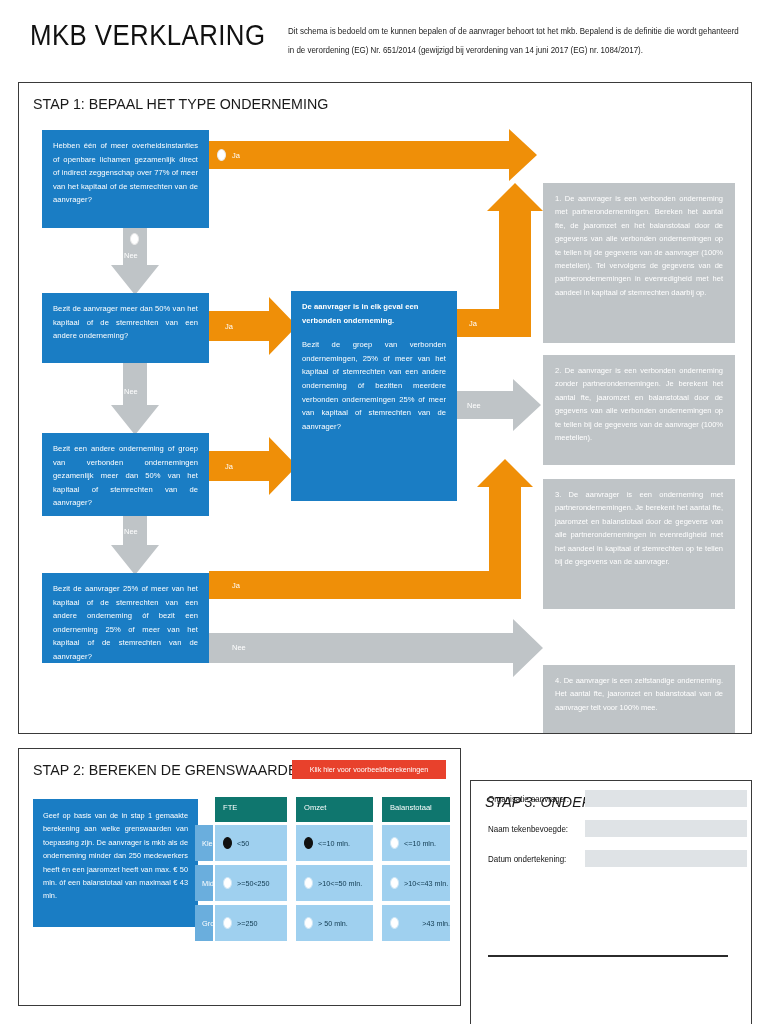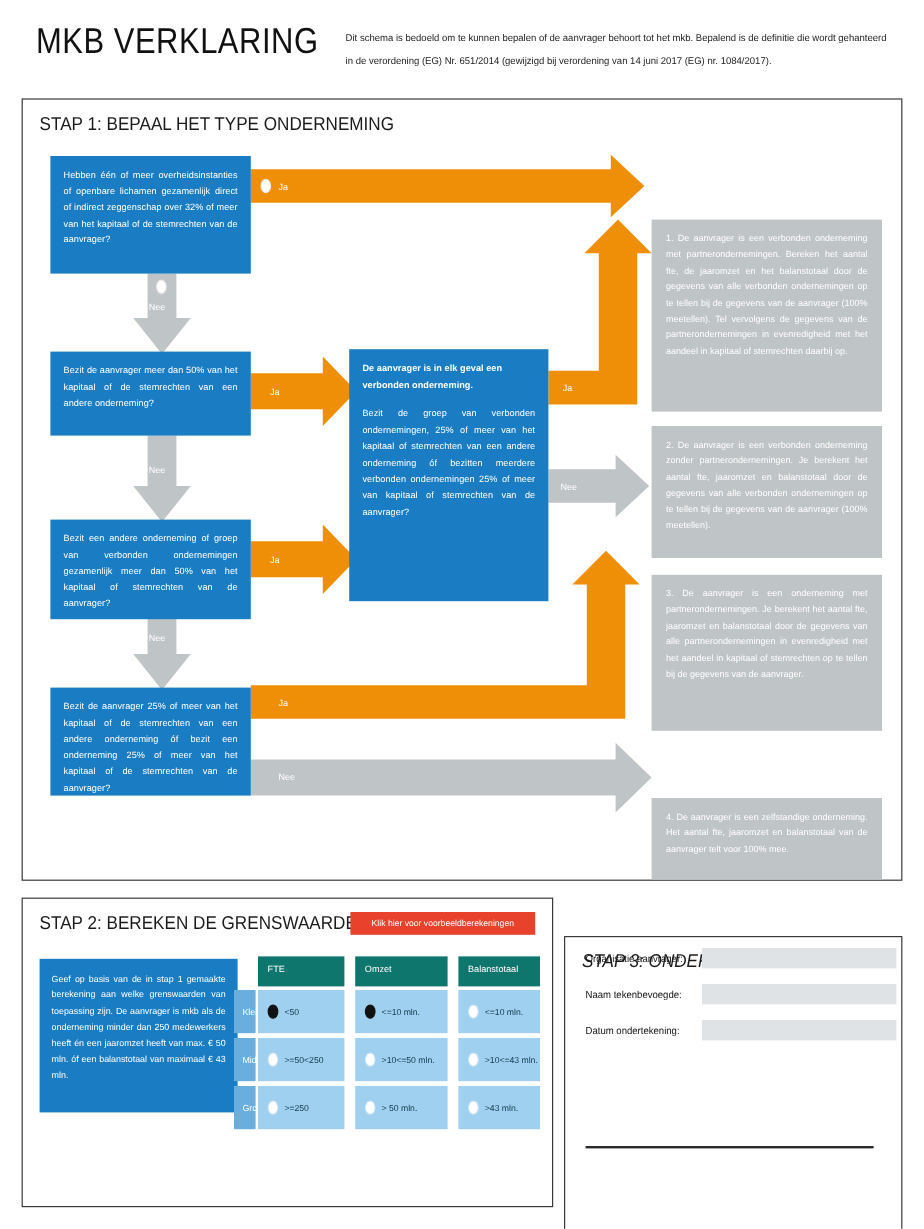--- a/index.html
+++ b/index.html
@@ -197,21 +197,21 @@
 
     <g fill="#ef8f08">
       <path d="M 190 488 L 470 488 L 470 404 L 458 404 L 486 376 L 514 404 L 502 404 L 502 516 L 190 516 Z"></path>
     </g>
 
     <g fill="#bfc4c7">
       <path d="M 190 550 L 494 550 L 494 536 L 524 565 L 494 594 L 494 580 L 190 580 Z"></path>
     </g>
   </svg>
 
-  <div class="abs qbox" id="q1" style="left:23px; top:47px; width:167px; height:98px;">Hebben één of meer overheidsinstanties of openbare lichamen gezamenlijk direct of indirect zeggenschap over 32% of meer van het kapitaal of de stemrechten van de aanvrager?</div>
+  <div class="abs qbox" id="q1" style="left:23px; top:47px; width:167px; height:98px;">Hebben één of meer overheidsinstanties of openbare lichamen gezamenlijk direct of indirect zeggenschap over 77% of meer van het kapitaal of de stemrechten van de aanvrager?</div>
 
   <div class="abs qbox" id="q2" style="left:23px; top:210px; width:167px; height:70px;">Bezit de aanvrager meer dan 50% van het kapitaal of de stemrechten van een andere onderneming?</div>
 
   <div class="abs qbox" id="q3" style="left:23px; top:350px; width:167px; height:83px;">Bezit een andere onderneming of groep van verbonden ondernemingen gezamenlijk meer dan 50% van het kapitaal of stemrechten van de aanvrager?</div>
 
   <div class="abs qbox" id="q4" style="left:23px; top:490px; width:167px; height:90px;">Bezit de aanvrager 25% of meer van het kapitaal of de stemrechten van een andere onderneming óf bezit een onderneming 25% of meer van het kapitaal of de stemrechten van de aanvrager?</div>
 
   <div class="abs qbox nojust" id="midbox" style="left:272px; top:208px; width:166px; height:210px;">
     <span class="lead">De aanvrager is in elk geval een verbonden onderneming.</span>
     <span class="body" style="display:block; text-align:justify;">Bezit de groep van verbonden ondernemingen, 25% of meer van het kapitaal of stemrechten van een andere onderneming óf bezitten meerdere verbonden ondernemingen 25% of meer van kapitaal of stemrechten van de aanvrager?</span>
@@ -284,21 +284,21 @@
 
   <div class="abs s2-rowhead" style="left:176px; top:156px; width:18px; height:36px;">Groot</div>
   <div class="abs s2-cell" style="left:196px; top:156px; width:72px; height:36px;">
     <span class="ov"></span>
     <span class="lbl">&gt;=250</span>
   </div>
   <div class="abs s2-cell" style="left:277px; top:156px; width:77px; height:36px;">
     <span class="ov"></span>
     <span class="lbl">&gt; 50 mln.</span>
   </div>
-  <div class="abs s2-cell" style="left:363px; top:156px; width:68px; height:36px;">
+  <div class="abs s2-cell" style="left:363px; top:156px; width:68px; height:36px;justify-content:space-between;">
     <span class="ov"></span>
     <span class="lbl">&gt;43 mln.</span>
   </div>
 </div>
 
 <button id="klik-btn">Klik hier voor voorbeeldberekeningen</button>
 
 <div class="panel" id="panel-stap3">
   <div class="panel-title" id="title-stap3">STAP 3: ONDERTEKENING</div>
 </div>

